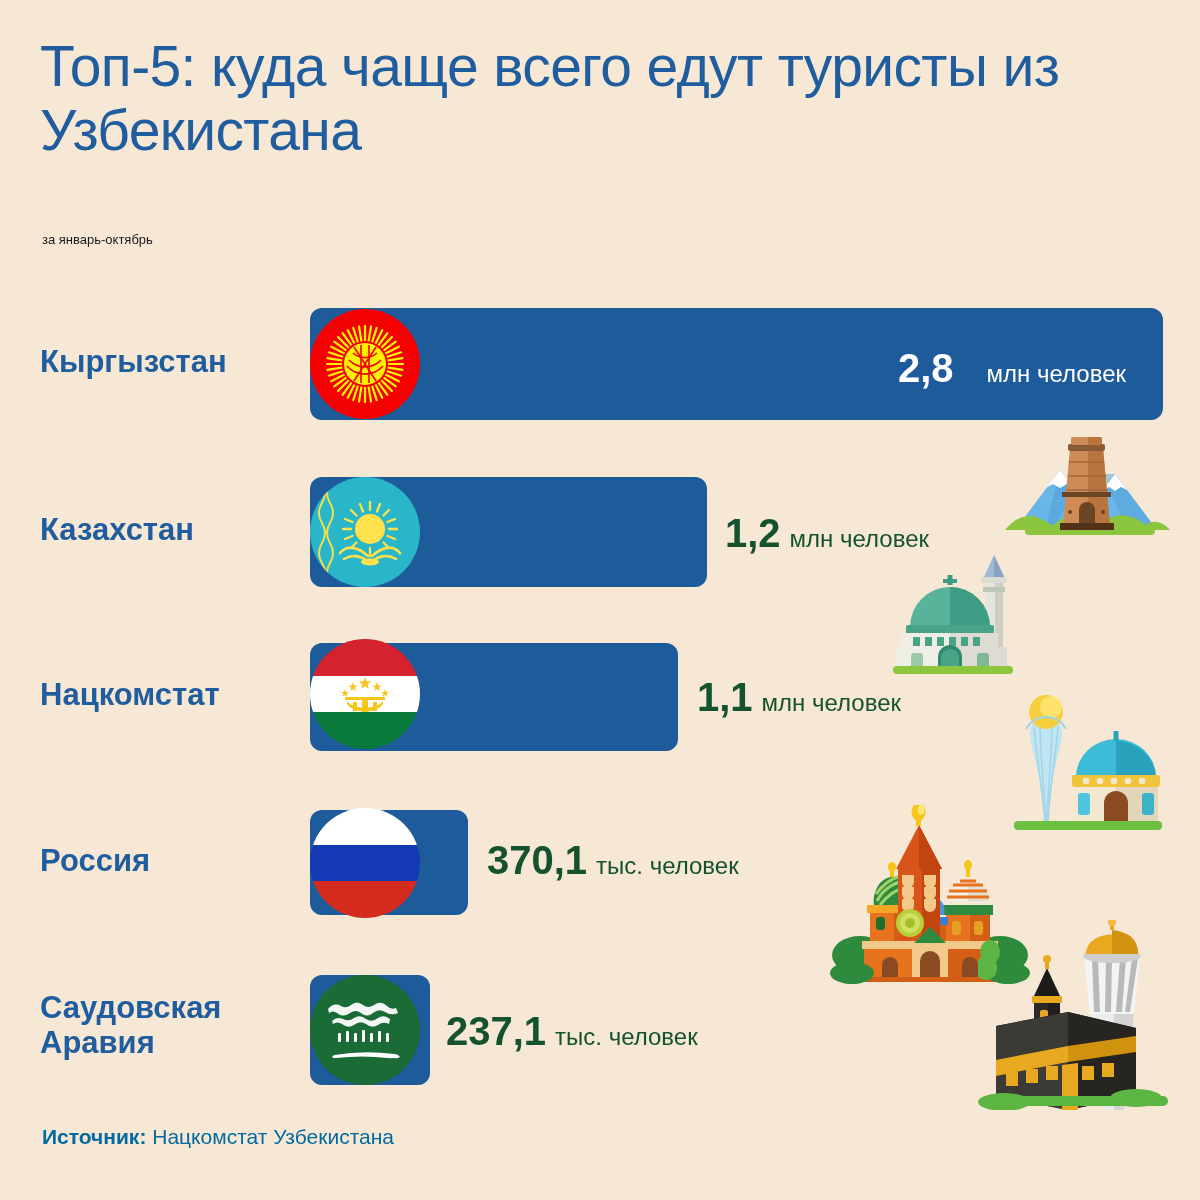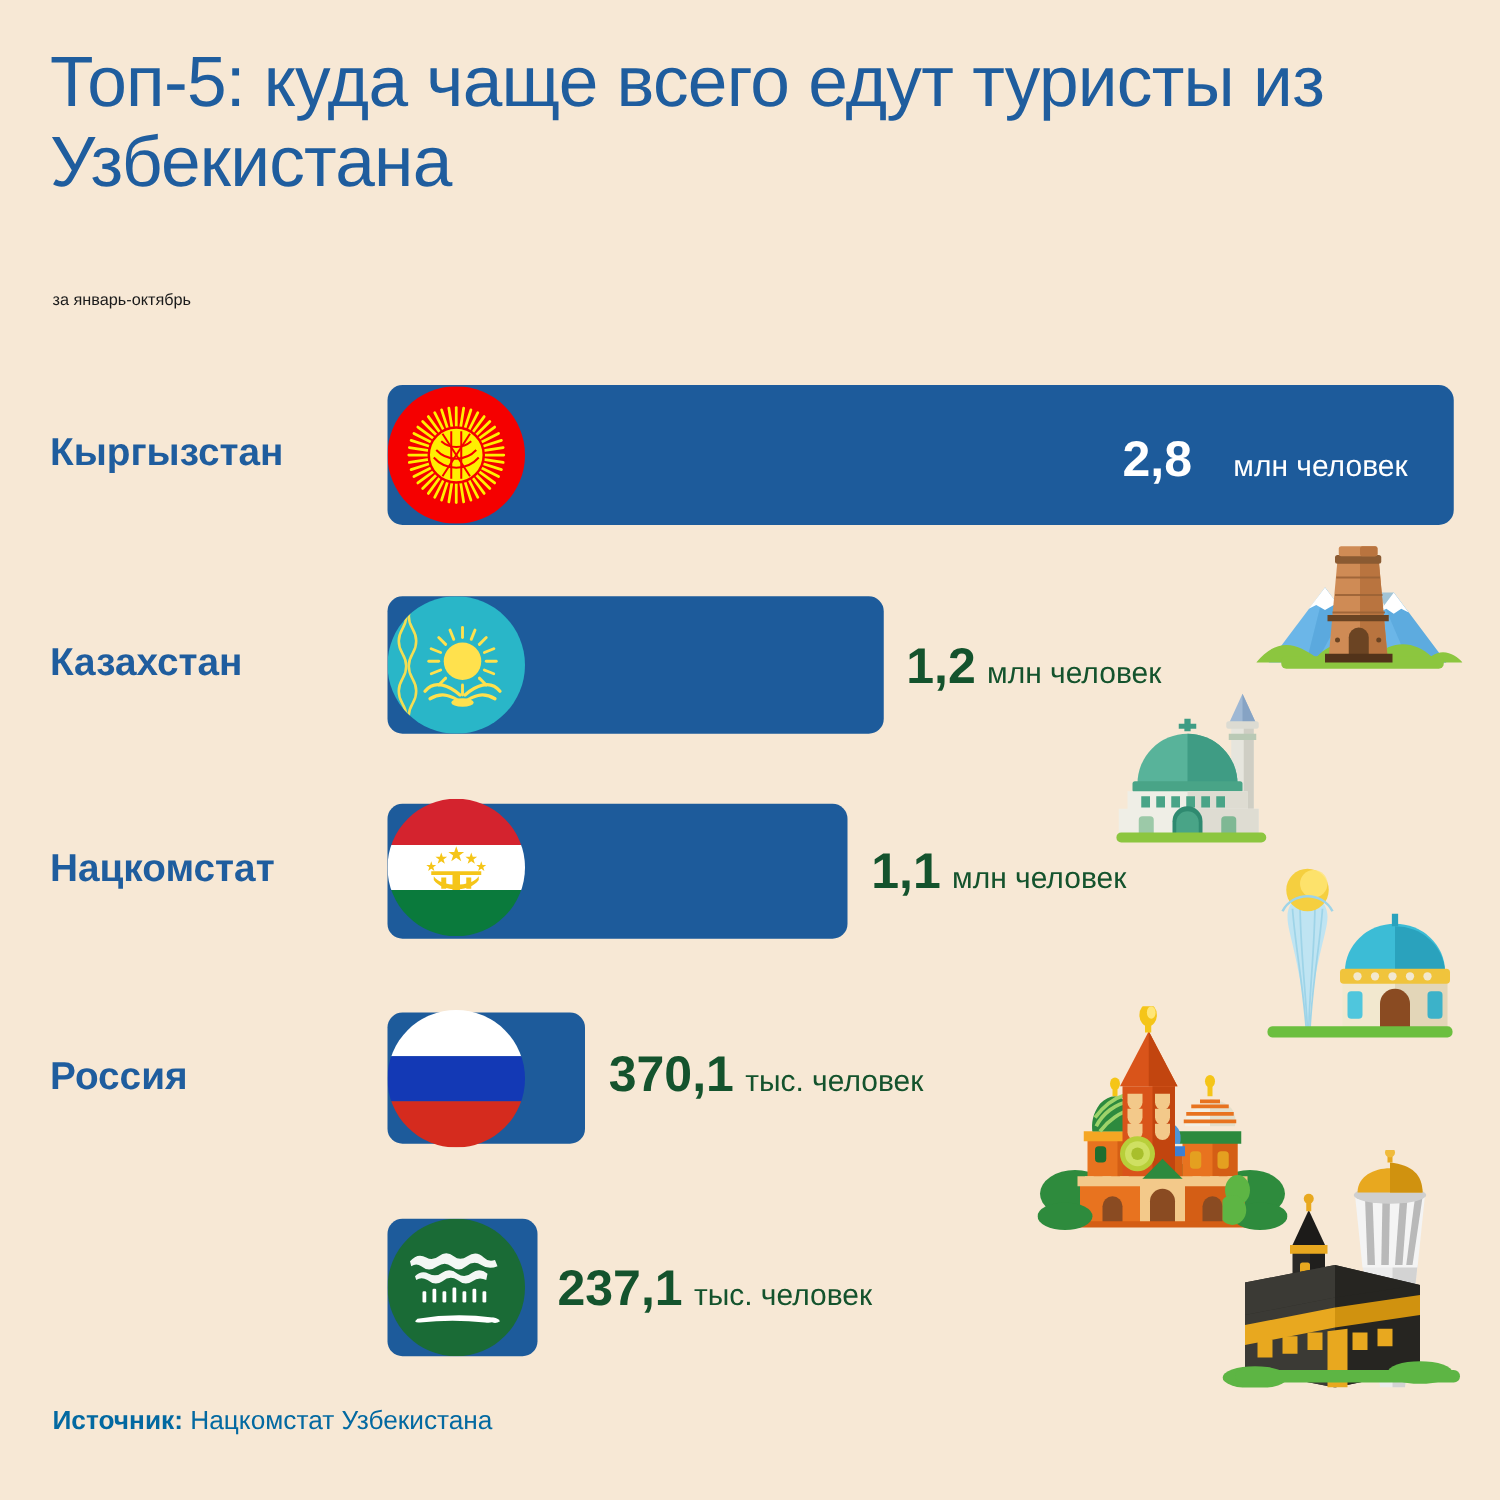--- a/index.html
+++ b/index.html
@@ -435,20 +435,24 @@
         <rect x="30" y="172" width="140" height="5" fill="#d45e15"></rect>
       </g>
       <g fill="#2e8b3d">
         <ellipse cx="22" cy="168" rx="22" ry="11"></ellipse>
         <ellipse cx="178" cy="168" rx="22" ry="11"></ellipse>
       </g>
     </svg>
   </div>
 
   <div class="row" style="top:975px;height:110px;">
+    <div class="cat-label" style="top:15px;">
+      <div>Саудовская</div>
+      <div>Аравия</div>
+    </div>
     <div class="bar" style="top:0;height:110px;width:120px;"></div>
     <div class="flag" style="left:310px;top:0;">
       <svg viewBox="0 0 110 110">
         <rect width="110" height="110" fill="#1a6b36"></rect>
         <g fill="#ffffff">
           <path d="M18,34 q6,-7 13,-3 q5,3 10,-1 q6,-5 12,0 q5,4 11,0 q7,-5 13,1 q4,4 9,2 l2,5 q-7,3 -13,-1 q-6,-4 -12,1 q-6,5 -12,0 q-5,-4 -11,0 q-7,5 -13,0 q-4,-3 -8,0 Z" opacity=".95"></path>
           <path d="M22,46 q5,-5 11,-2 q6,3 11,-1 q6,-4 12,1 q6,4 12,-1 q6,-4 12,1 l-1,5 q-6,-3 -11,1 q-6,4 -12,-1 q-6,-4 -12,1 q-6,4 -12,-1 q-5,-3 -9,0 Z" opacity=".95"></path>
           <g>
             <rect x="28" y="58" width="3" height="9" rx="1"></rect>
             <rect x="36" y="56" width="3" height="11" rx="1"></rect>

